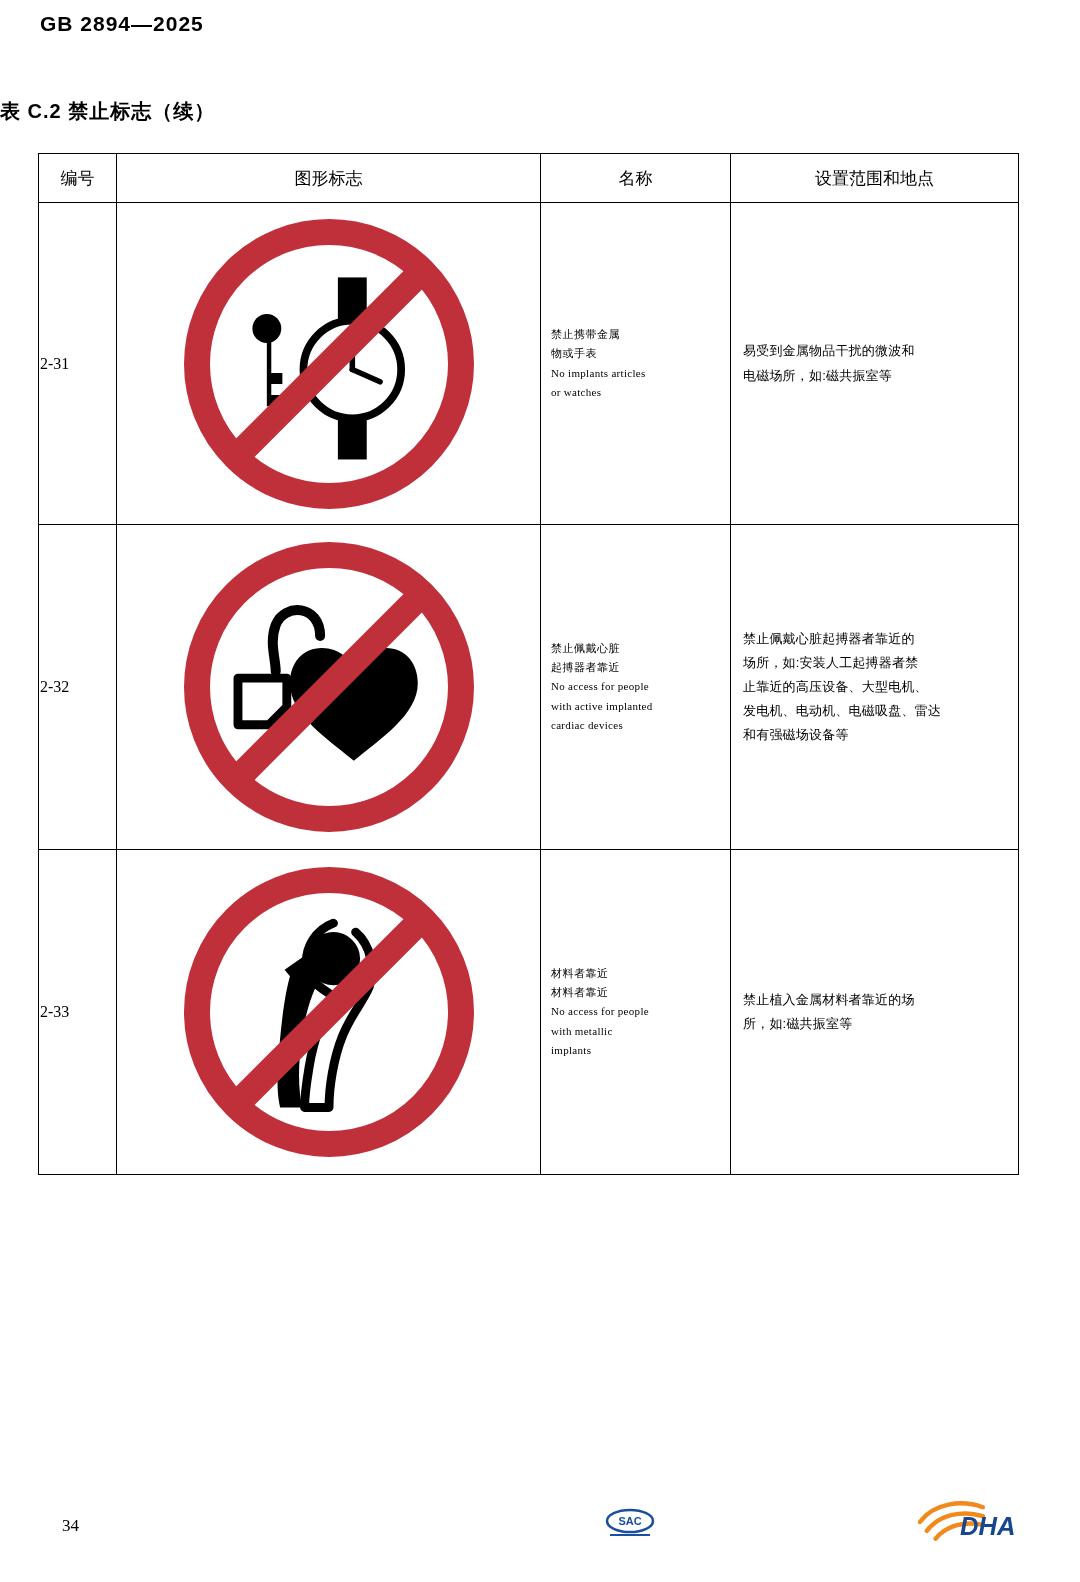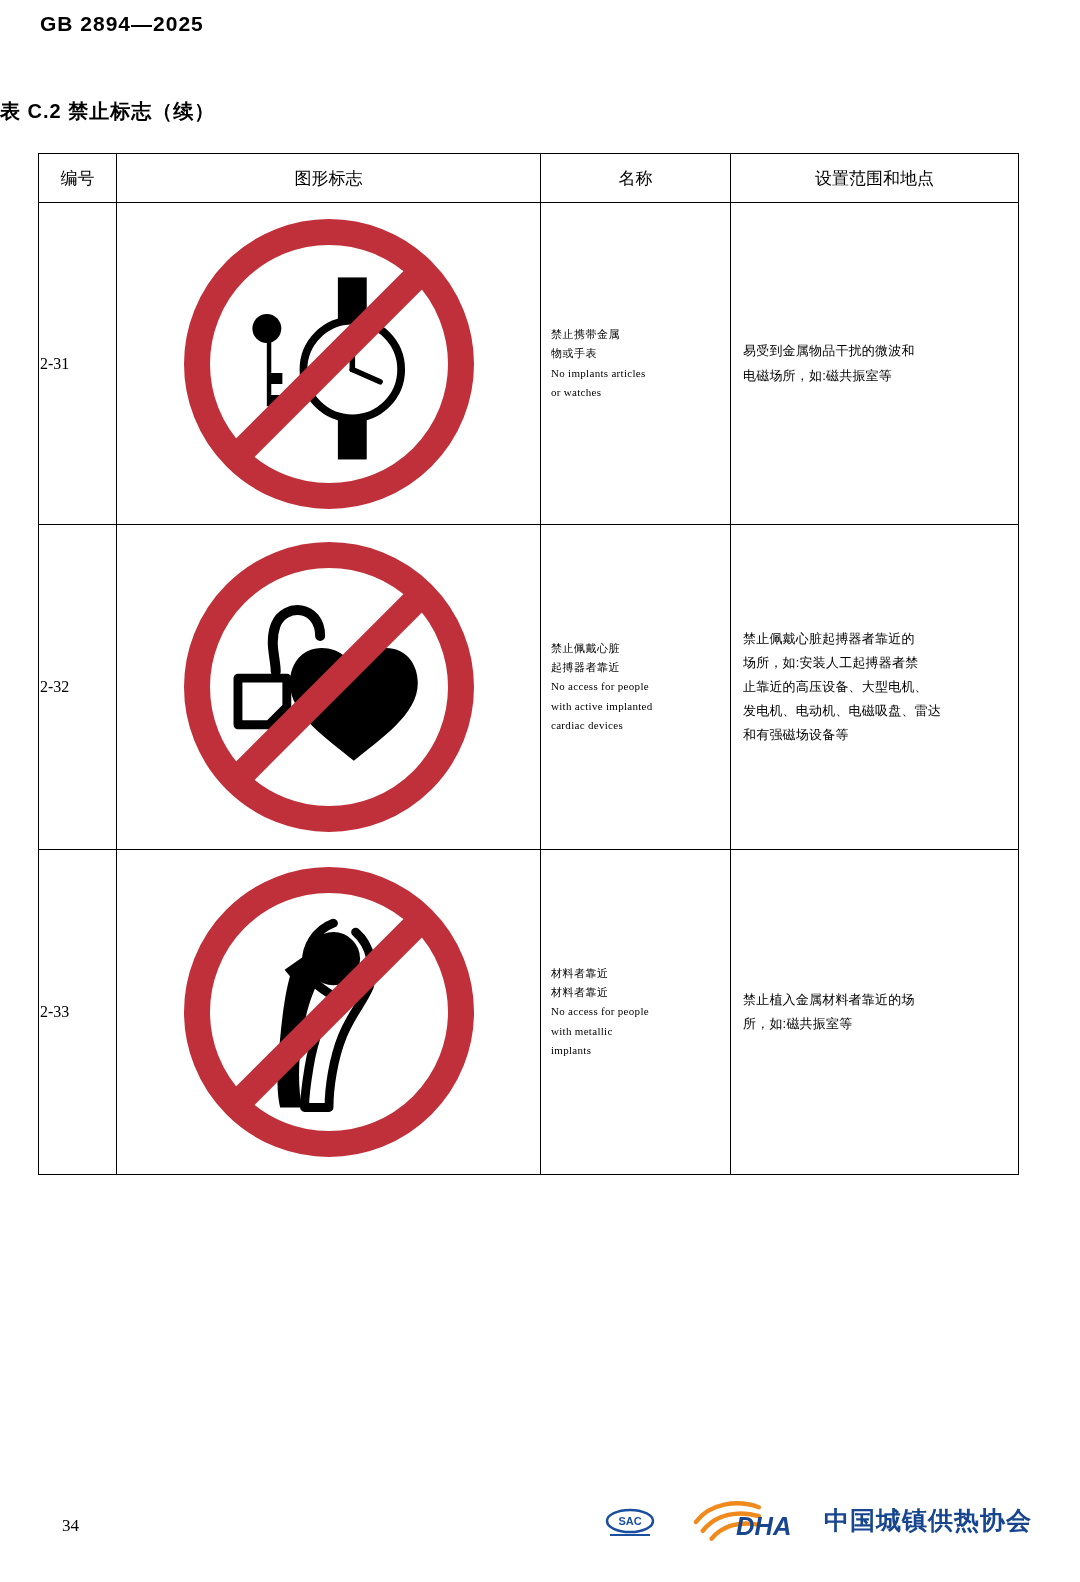--- a/index.html
+++ b/index.html
@@ -314,16 +314,15 @@
 
   <div class="footer-brand">
     <div class="brand-mark">
       <svg viewBox="0 0 240 104">
         <path d="M12 56 C40 18, 96 10, 140 26" fill="none" stroke="#f08a1c" stroke-width="9" stroke-linecap="round"></path>
         <path d="M26 74 C52 40, 100 32, 140 44" fill="none" stroke="#f08a1c" stroke-width="9" stroke-linecap="round"></path>
         <path d="M44 90 C66 62, 106 54, 140 62" fill="none" stroke="#f08a1c" stroke-width="9" stroke-linecap="round"></path>
         <text x="150" y="82" font-family="Liberation Sans, sans-serif" font-size="52" font-weight="bold" font-style="italic" fill="#17468f" text-anchor="middle">DHA</text>
       </svg>
     </div>
-    <div class="brand-text">中国城镇供热协会</div>
   </div>
 
 </div>
 
 </body></html>

